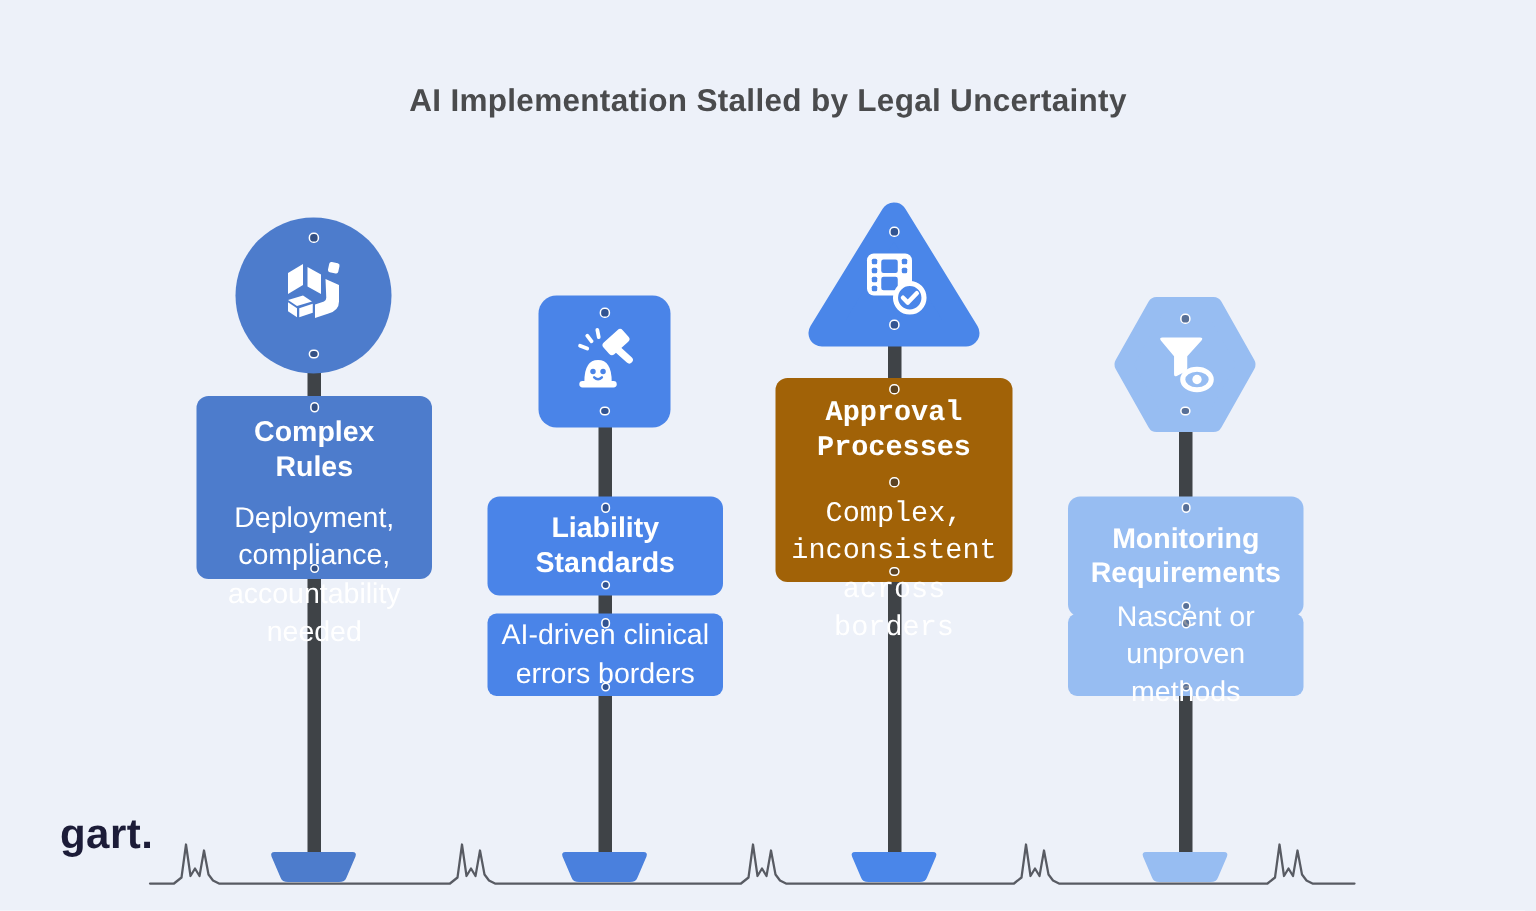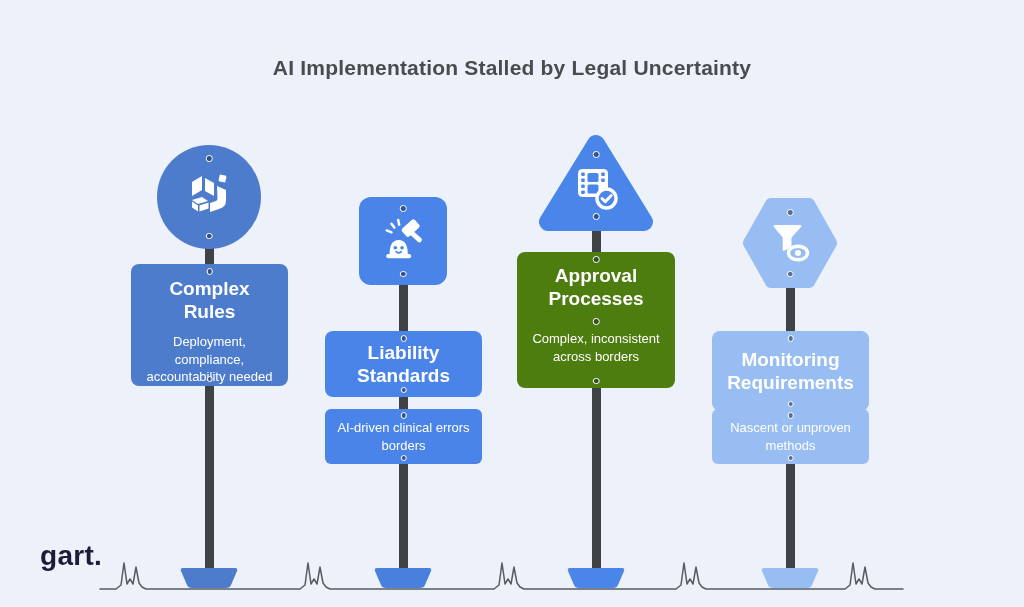--- a/index.html
+++ b/index.html
@@ -17,24 +17,24 @@
   .ground-svg{position:absolute; inset:0; z-index:1; pointer-events:none;}
   .post{position:absolute; width:9px; background:#3f4347; z-index:2; border-radius:2px;}
   .base{position:absolute; width:58px; height:20px; z-index:3;}
   
   .shape, .board{position:absolute; z-index:4; box-sizing:border-box;}
   .circle{width:104px;height:104px;border-radius:50%;}
   .rsquare{width:88px;height:88px;border-radius:12px;}
   .board{border-radius:8px; color:#fff; text-align:center;}
   .c1{background:#4d7ccc;}
   .c2{background:#4a84e8;}
-  .c3{background:#4d7c0f;}
+  .c3{background:#a16207;font-family:Liberation Mono, monospace;}
   .c4{background:#97bdf2;}
   .board-title{font-size:19px; font-weight:bold; line-height:1.22;}
-  .board-body{font-size:13px; line-height:1.32;}
+  .board-body{font-size:19px; line-height:1.32;}
   .flexcenter{display:flex; justify-content:center; flex-direction:column;}
   .icon-wrap{position:absolute; inset:0; display:flex; align-items:center; justify-content:center;}
   .screw{
     position:absolute; left:50%; width:4.5px; height:4.5px;
     border:1.6px solid #ffffff; border-radius:50%;
     background:rgba(25,35,60,.5); transform:translateX(-50%);
   }
   .logo{
     position:absolute; left:40px; top:540px;
     font-size:28px; font-weight:800; color:#1c1c38; letter-spacing:.3px;

